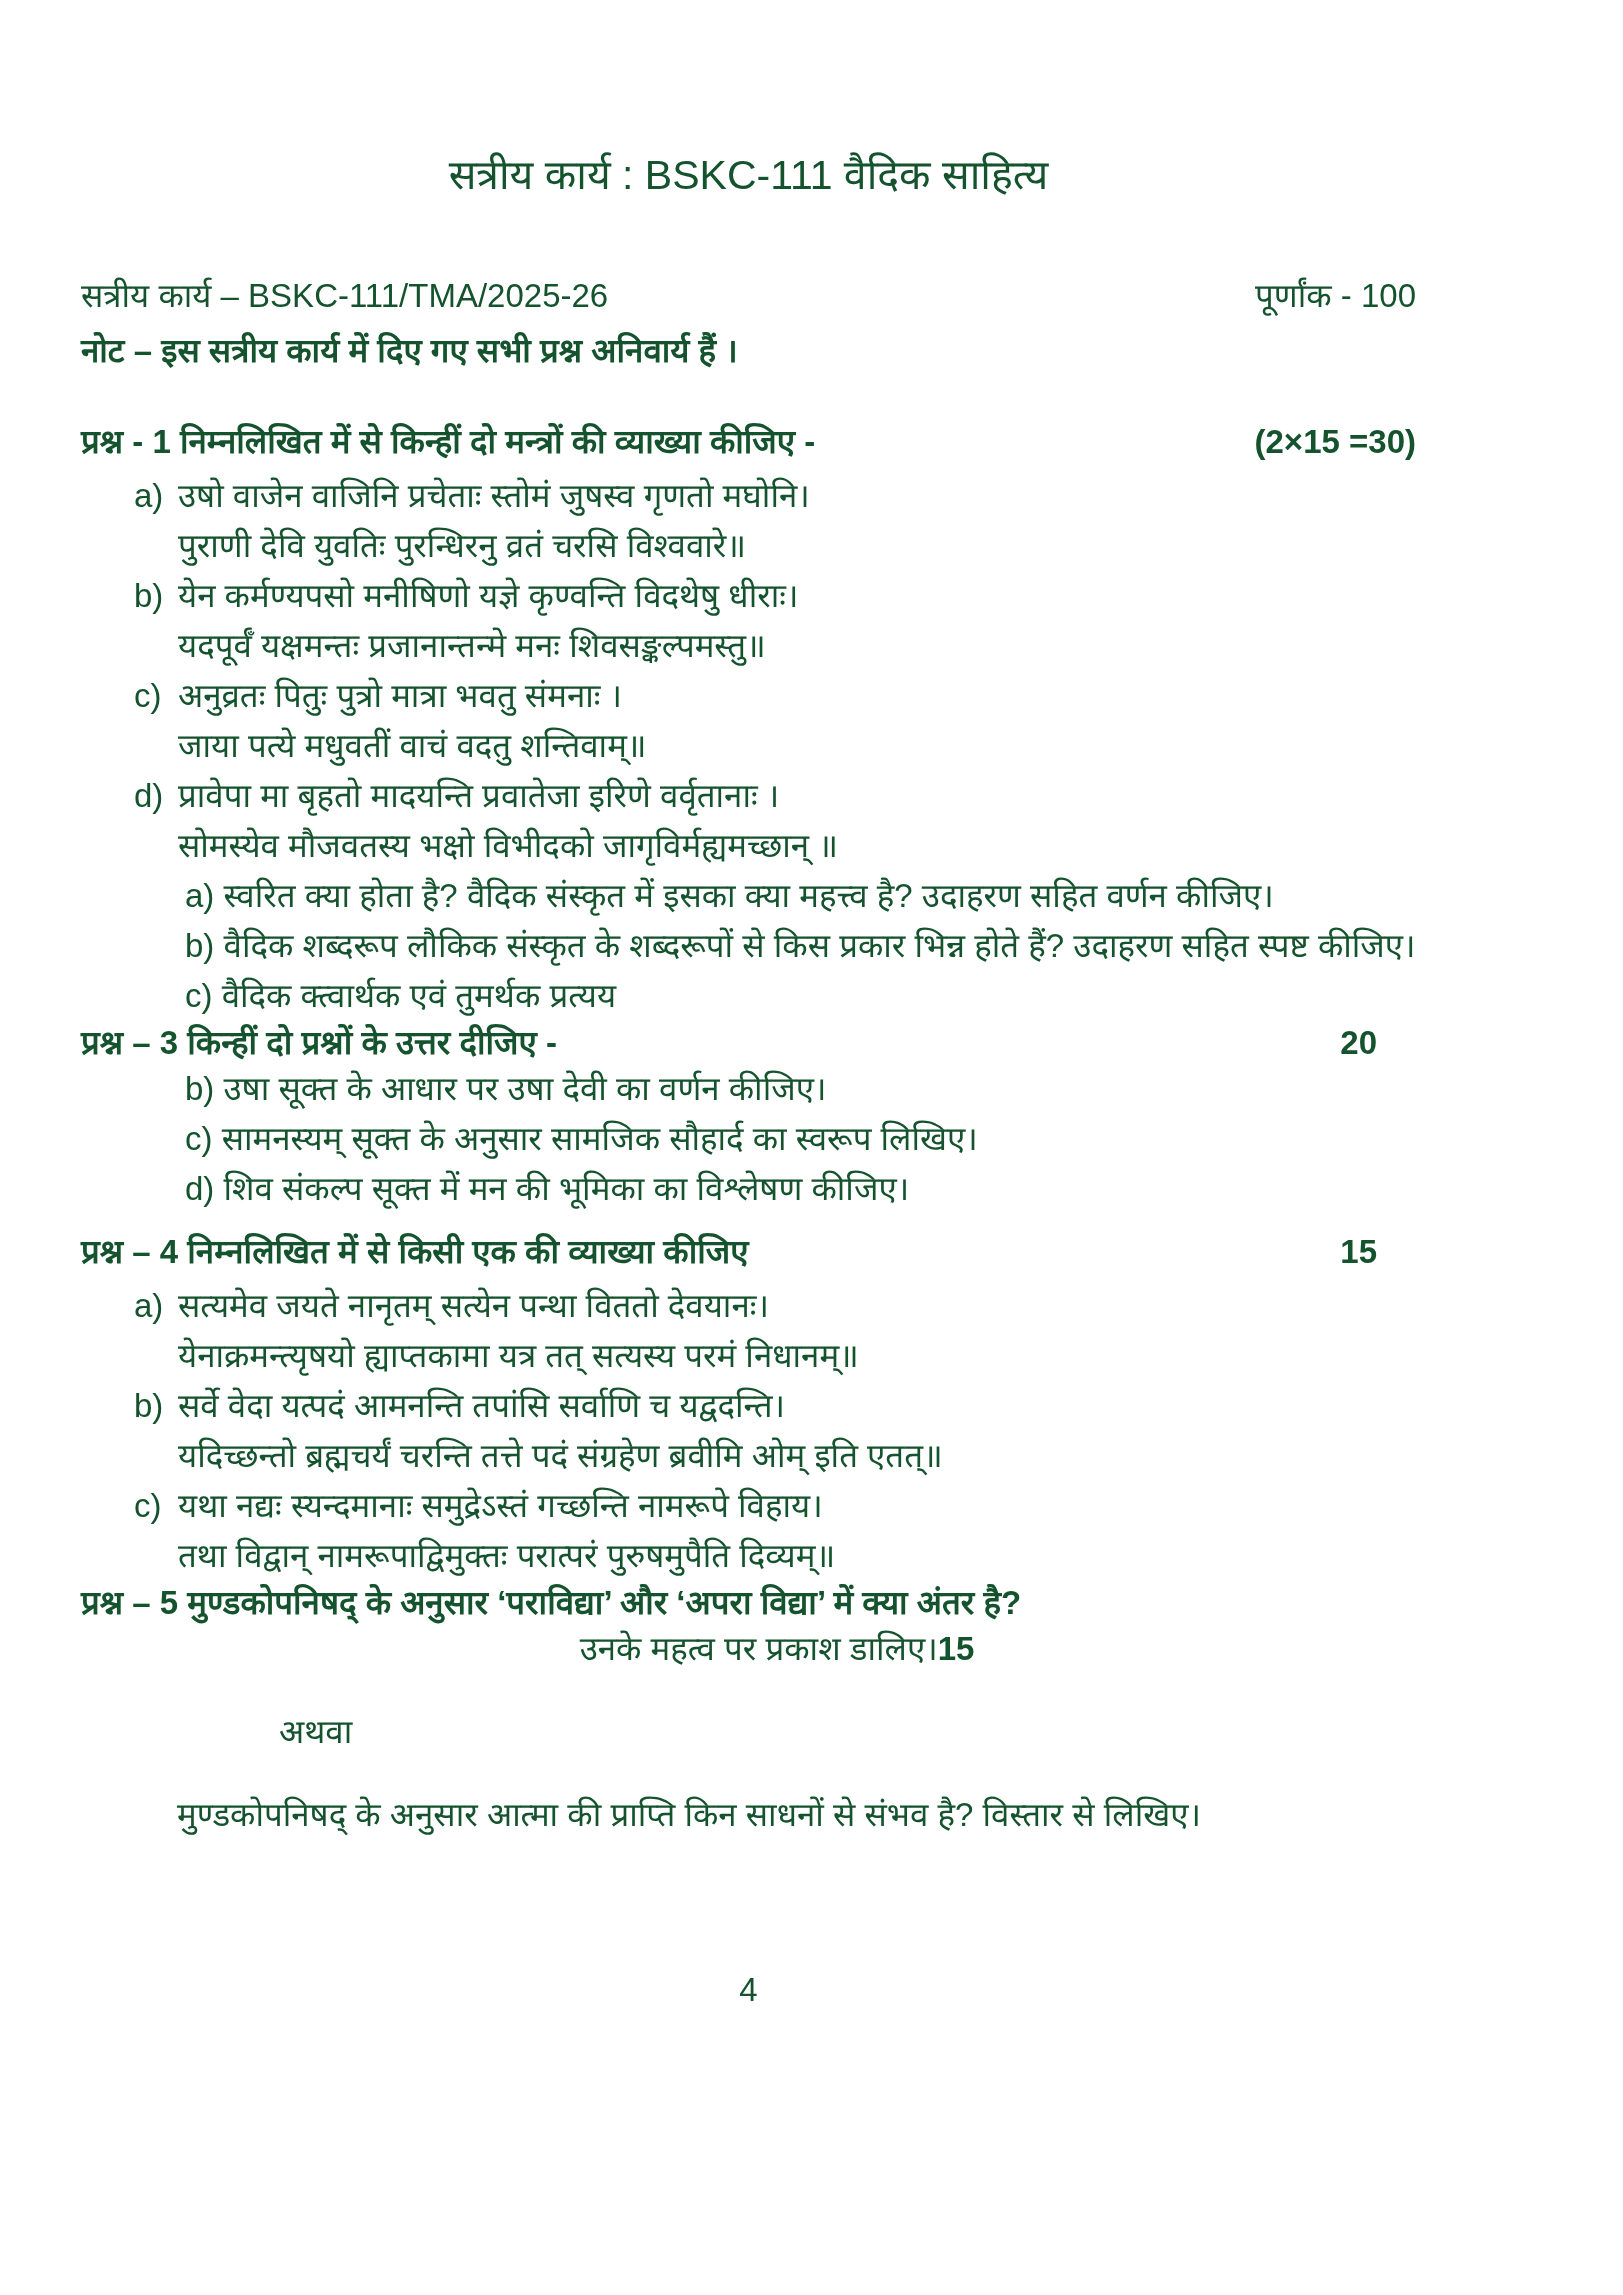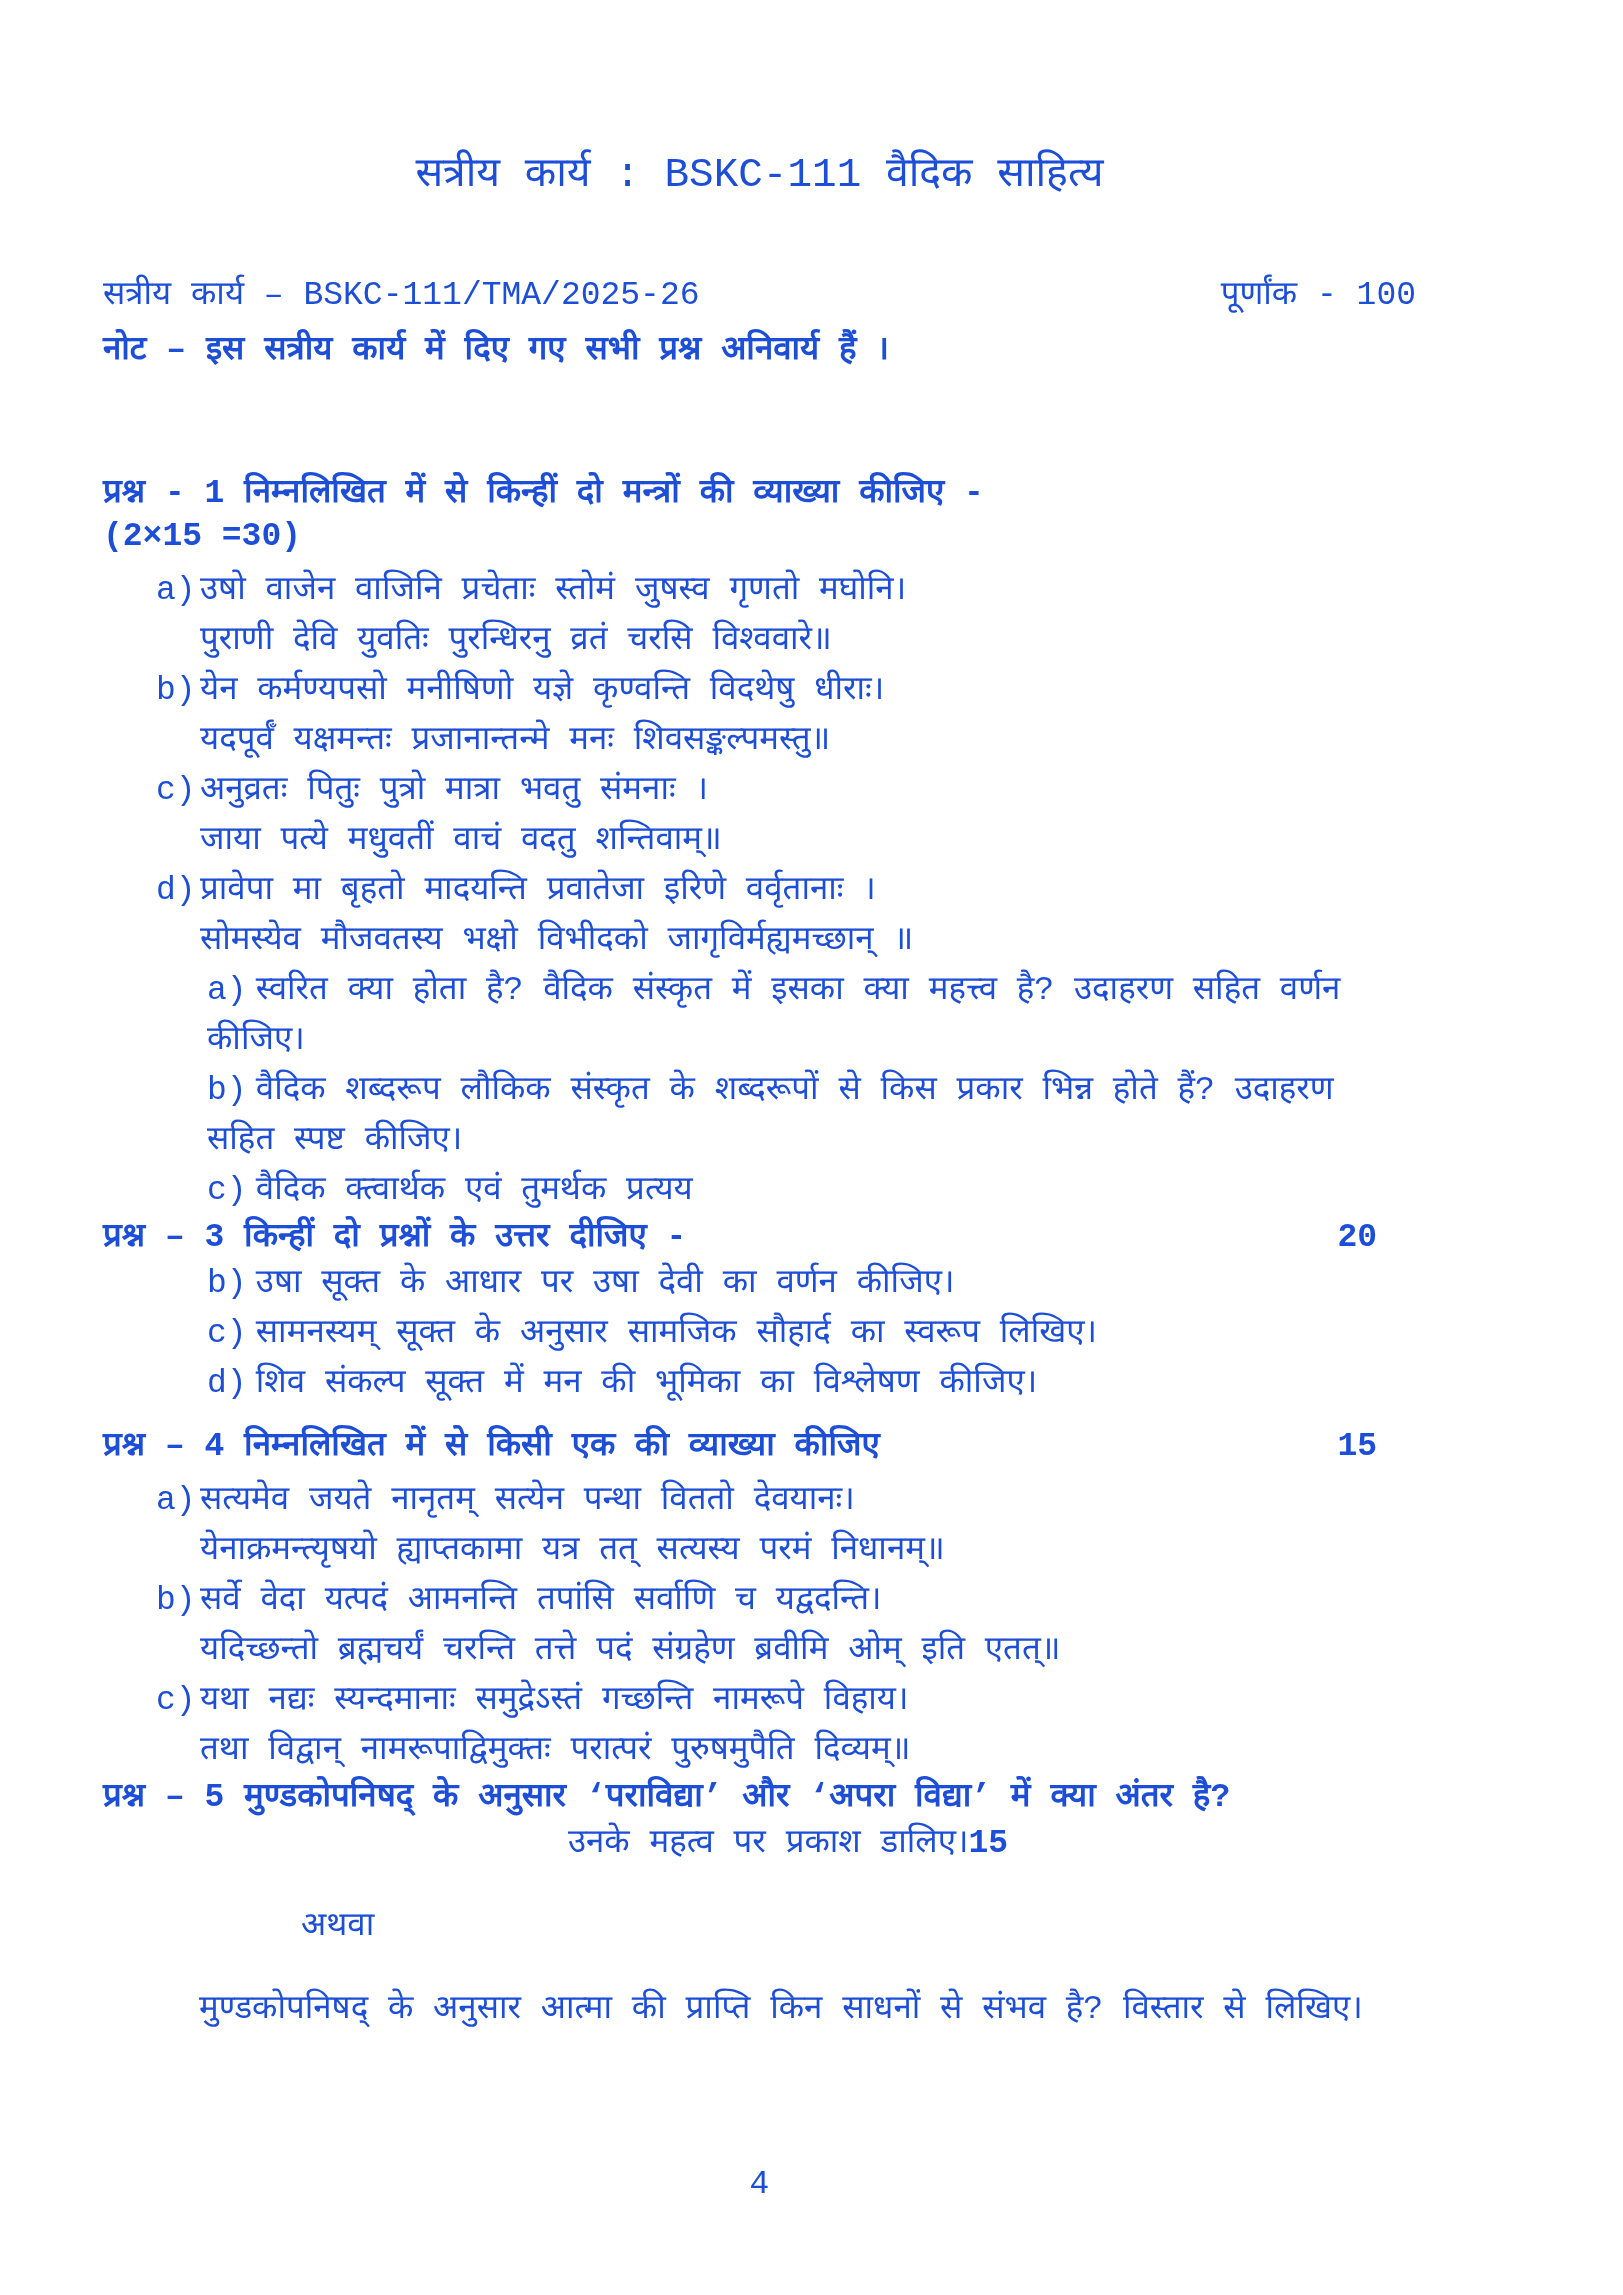--- a/index.html
+++ b/index.html
@@ -5,25 +5,25 @@
   html, body {
     margin: 0;
     padding: 0;
     background: #ffffff;
   }
   .page {
     position: relative;
     width: 1623px;
     height: 2295px;
     background: #ffffff;
-    color: #1d4ed8;
-    font-family: Liberation Mono, monospace;
+    color: #14532d;
+    font-family: Liberation Sans, sans-serif;
     font-size: 33px;
     box-sizing: border-box;
-    padding: 151px 207px 0 103px;
+    padding: 151px 207px 0 81px;
     overflow: hidden;
   }
   .title {
     margin: 0;
     font-size: 41px;
     font-weight: normal;
     text-align: center;
     line-height: 48px;
   }
   .header-row {
@@ -38,21 +38,21 @@
     line-height: 43px;
   }
   .note-line .bold-part { font-weight: bold; }
   .q-head-row {
     display: flex;
     justify-content: space-between;
     align-items: baseline;
     font-weight: bold;
     line-height: 43px;
   }
-  .q1-head { margin-top: 100px; flex-direction: column; }
+  .q1-head { margin-top: 48px; }
   .q2-head { margin-top: 29.4px; }
   .q3-head { margin-top: 0px; }
   .q4-head { margin-top: 16.4px; }
   .q5-head { margin-top: 0px; font-weight: bold; line-height: 43px; }
   .marks { font-weight: bold; white-space: nowrap; }
   .marks.short { padding-right: 39px; }
   .verse-block { margin-top: 7.9px; }
   .verse-line {
     margin: 0 0 0 97px;
     line-height: 50px;

